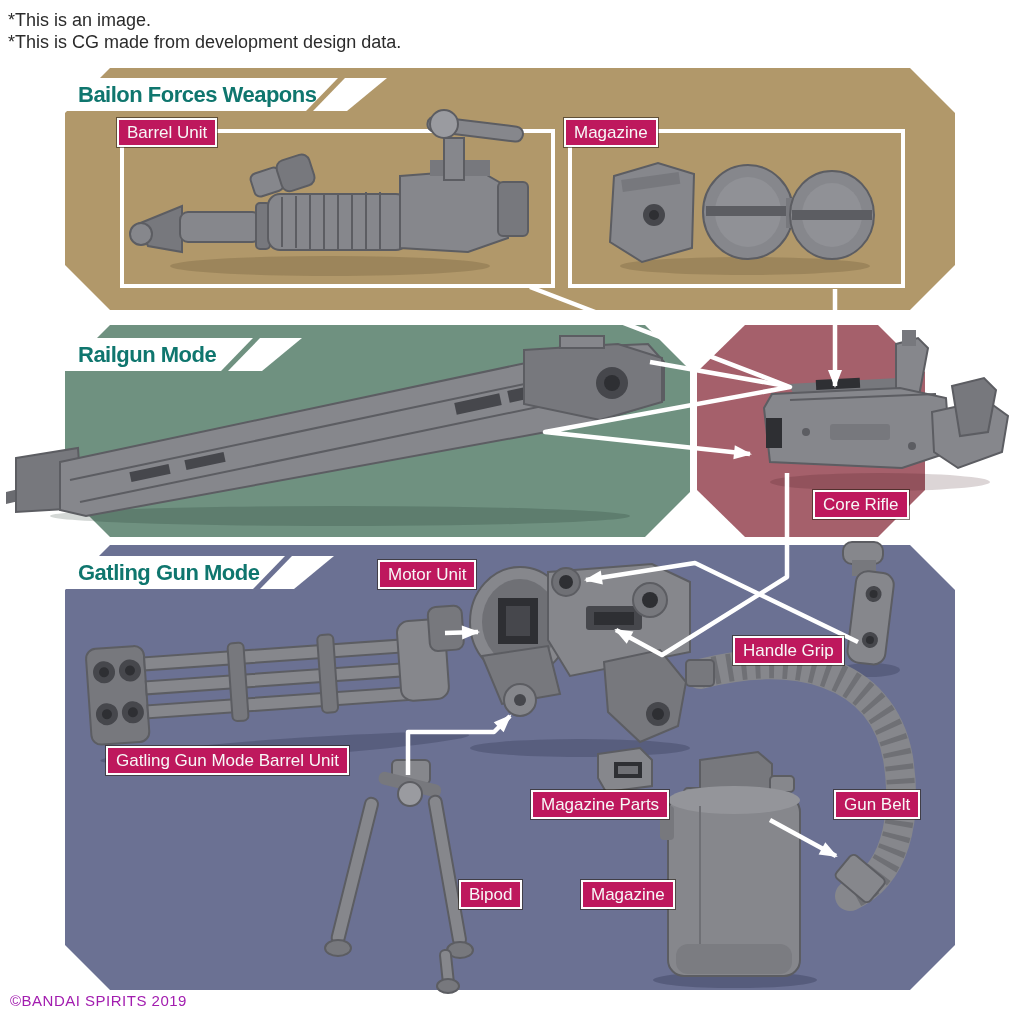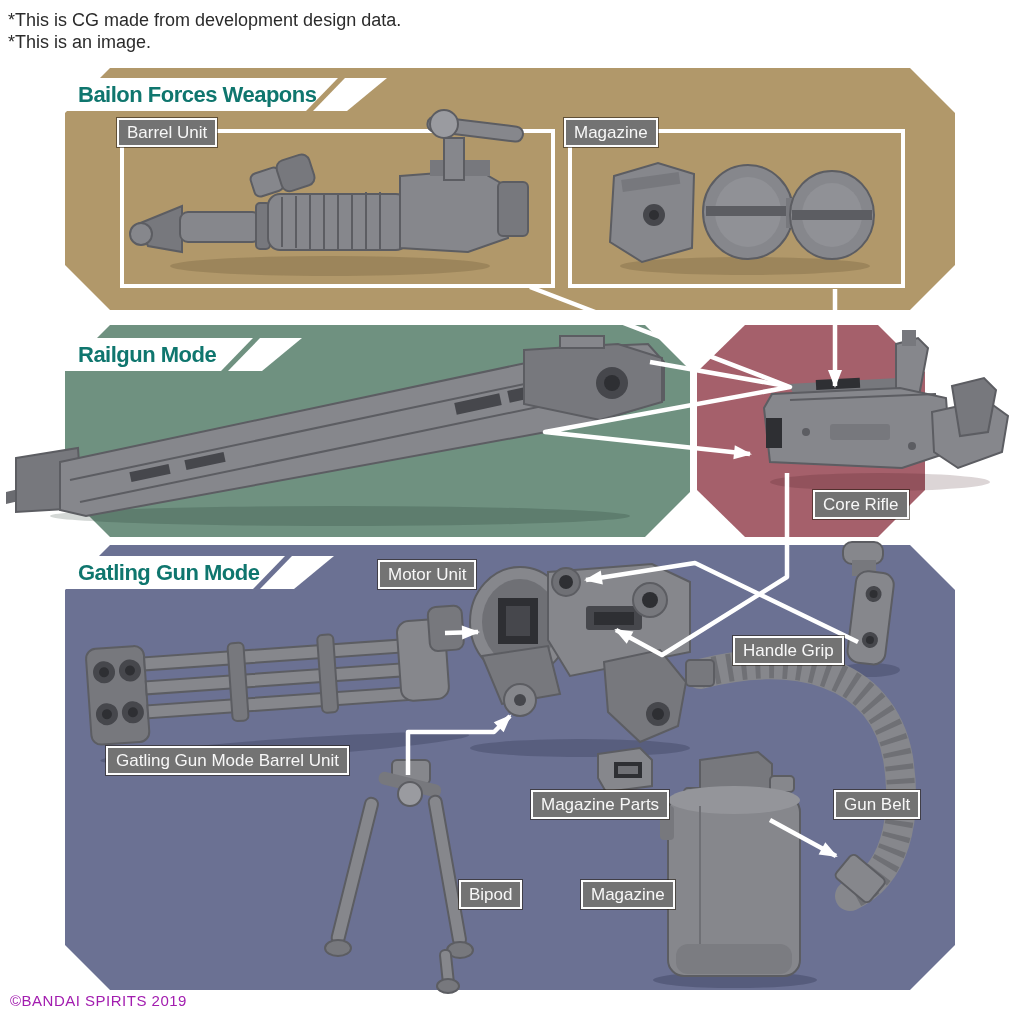--- a/index.html
+++ b/index.html
@@ -2,21 +2,21 @@
 <html><head>
 <meta charset="utf-8">
 <style>
   html,body{margin:0;padding:0;background:#fff;}
   .stage{position:relative;width:1024px;height:1024px;background:#ffffff;
          font-family:"Liberation Sans",sans-serif;overflow:hidden;}
   .stage svg{position:absolute;left:0;top:0;}
   .disclaimer{position:absolute;left:8px;top:9px;font-size:18px;line-height:22px;color:#2b2b2b;}
   .banner-text{position:absolute;height:33px;line-height:33px;font-weight:bold;
                font-size:22px;color:#0f766e;letter-spacing:-0.5px;white-space:nowrap;}
-  .plabel{position:absolute;background:#737373;color:#f7f7f7;font-size:17px;line-height:21px;
+  .plabel{position:absolute;background:#be185d;color:#f7f7f7;font-size:17px;line-height:21px;
           padding:2px 8px;border:2px solid #fdfdfd;box-shadow:0 0 0 1px rgba(30,20,10,.55);
           white-space:nowrap;}
   .copyright{position:absolute;left:10px;top:992px;font-size:15px;color:#a21caf;letter-spacing:.5px;}
 </style>
 </head>
 <body>
 
 <div class="stage">
 
 <svg width="1024" height="1024" viewBox="0 0 1024 1024">
@@ -207,22 +207,22 @@
     <line x1="835" y1="289" x2="835" y2="386" marker-end="url(#ah)"></line>
     <polyline points="787,473 787,577 662,655 616,630" marker-end="url(#ah)"></polyline>
     <polyline points="858,642 695,563 586,580" marker-end="url(#ah)"></polyline>
     <line x1="445" y1="633" x2="478" y2="632" marker-end="url(#ah)"></line>
     <polyline points="408,775 408,732 494,732 510,716" marker-end="url(#ah)"></polyline>
     <line x1="770" y1="820" x2="836" y2="856" marker-end="url(#ah)"></line>
   </g>
 </svg>
 
 <div class="disclaimer">
+  <div>*This is an image.</div>
   <div>*This is CG made from development design data.</div>
-  <div>*This is an image.</div>
 </div>
 
 <div class="banner-text" style="left:78px;top:78px">Bailon Forces Weapons</div>
 <div class="banner-text" style="left:78px;top:338px">Railgun Mode</div>
 <div class="banner-text" style="left:78px;top:556px">Gatling Gun Mode</div>
 
 <div class="plabel" style="left:117px;top:118px">Barrel Unit</div>
 <div class="plabel" style="left:564px;top:118px">Magazine</div>
 <div class="plabel" style="left:813px;top:490px">Core Rifle</div>
 <div class="plabel" style="left:378px;top:560px">Motor Unit</div>

